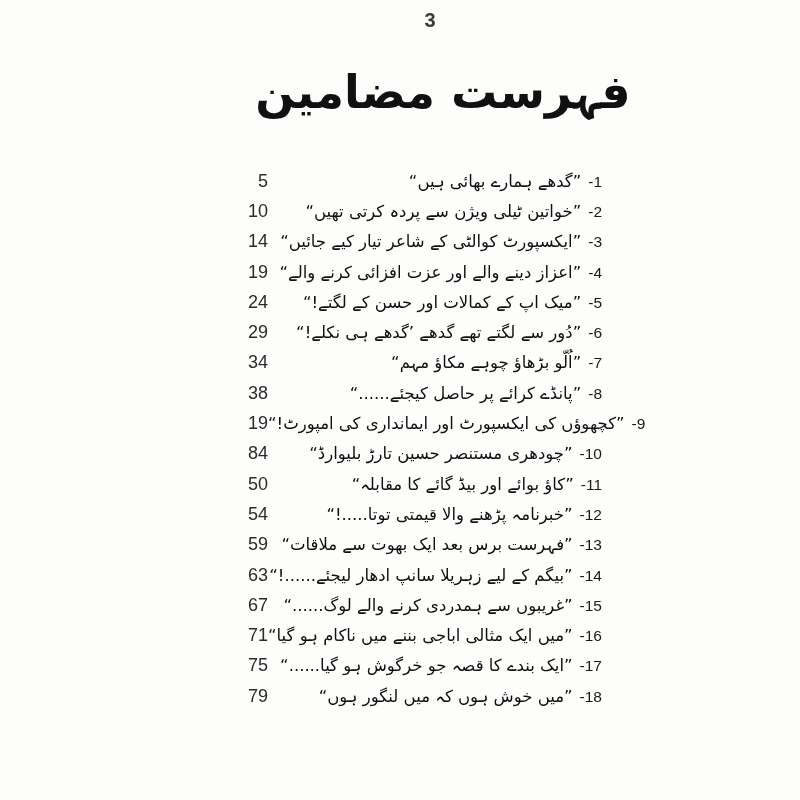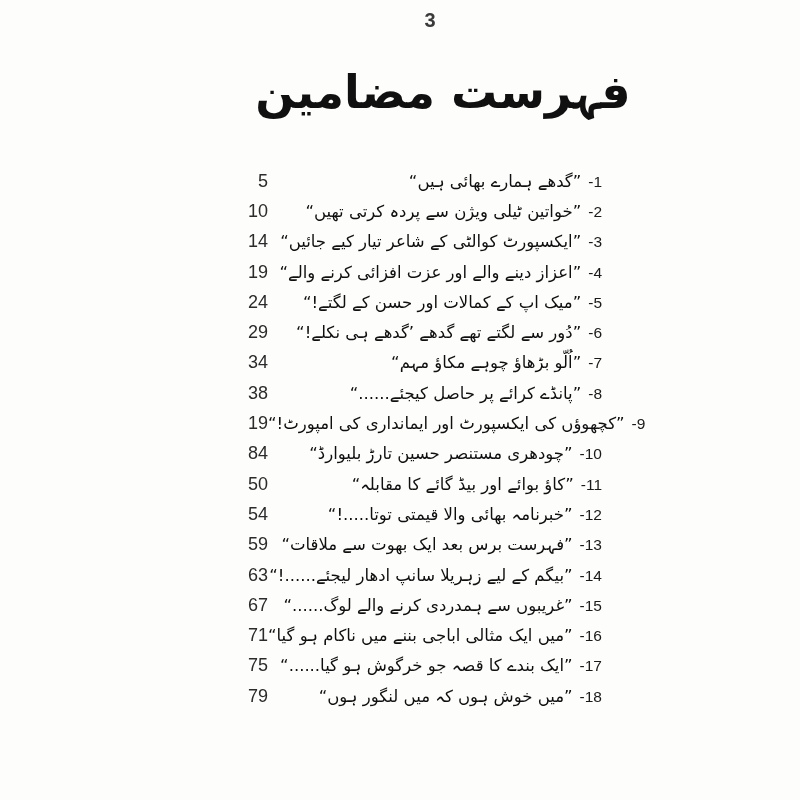--- a/index.html
+++ b/index.html
@@ -85,21 +85,21 @@
       <div class="toc-row">
         <div class="pg">84</div>
         <div class="entry" dir="rtl"><span class="idx">10-</span><span class="ttl">”چودھری مستنصر حسین تارڑ بلیوارڈ“</span></div>
       </div>
       <div class="toc-row">
         <div class="pg">50</div>
         <div class="entry" dir="rtl"><span class="idx">11-</span><span class="ttl">”کاؤ بوائے اور بیڈ گائے کا مقابلہ“</span></div>
       </div>
       <div class="toc-row">
         <div class="pg">54</div>
-        <div class="entry" dir="rtl"><span class="idx">12-</span><span class="ttl">”خبرنامہ بھائی والا قیمتی توتا.....!“</span></div>
+        <div class="entry" dir="rtl"><span class="idx">12-</span><span class="ttl">”خبرنامہ پڑھنے والا قیمتی توتا.....!“</span></div>
       </div>
       <div class="toc-row">
         <div class="pg">59</div>
         <div class="entry" dir="rtl"><span class="idx">13-</span><span class="ttl">”فہرست برس بعد ایک بھوت سے ملاقات“</span></div>
       </div>
       <div class="toc-row">
         <div class="pg">63</div>
         <div class="entry" dir="rtl"><span class="idx">14-</span><span class="ttl">”بیگم کے لیے زہریلا سانپ ادھار لیجئے......!“</span></div>
       </div>
       <div class="toc-row">

